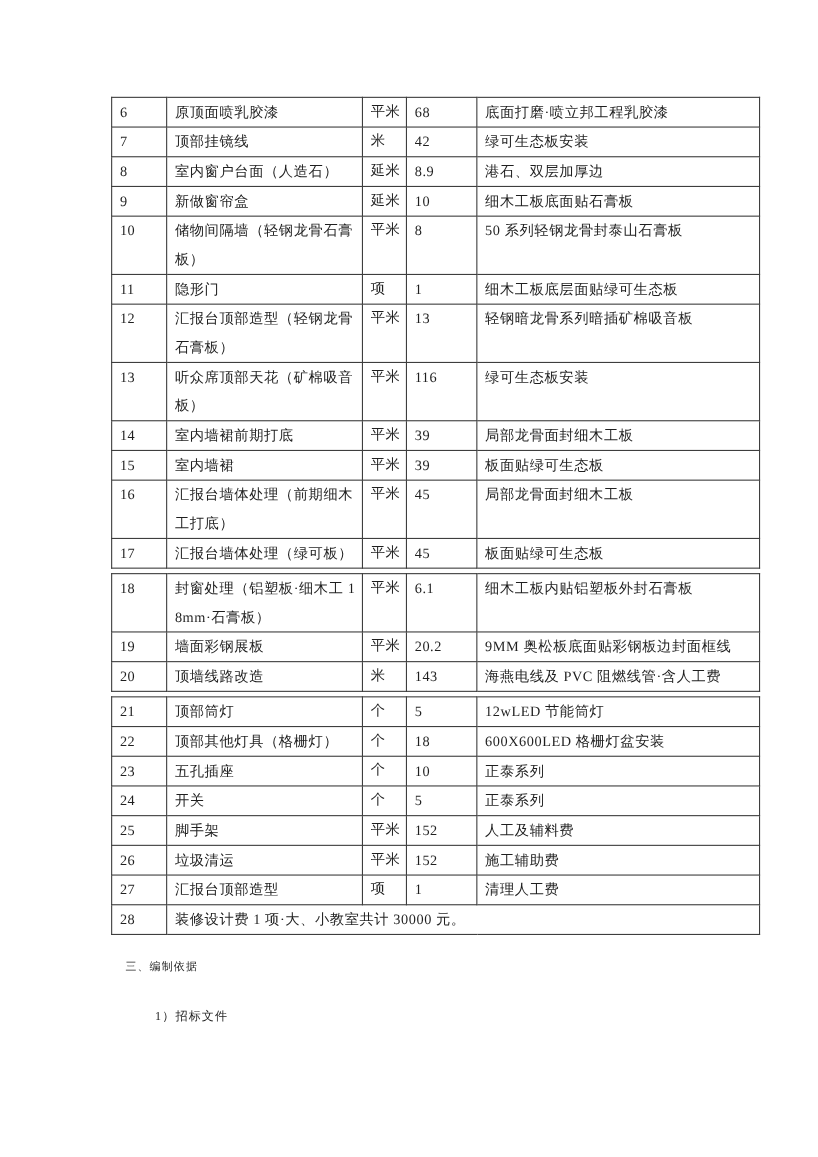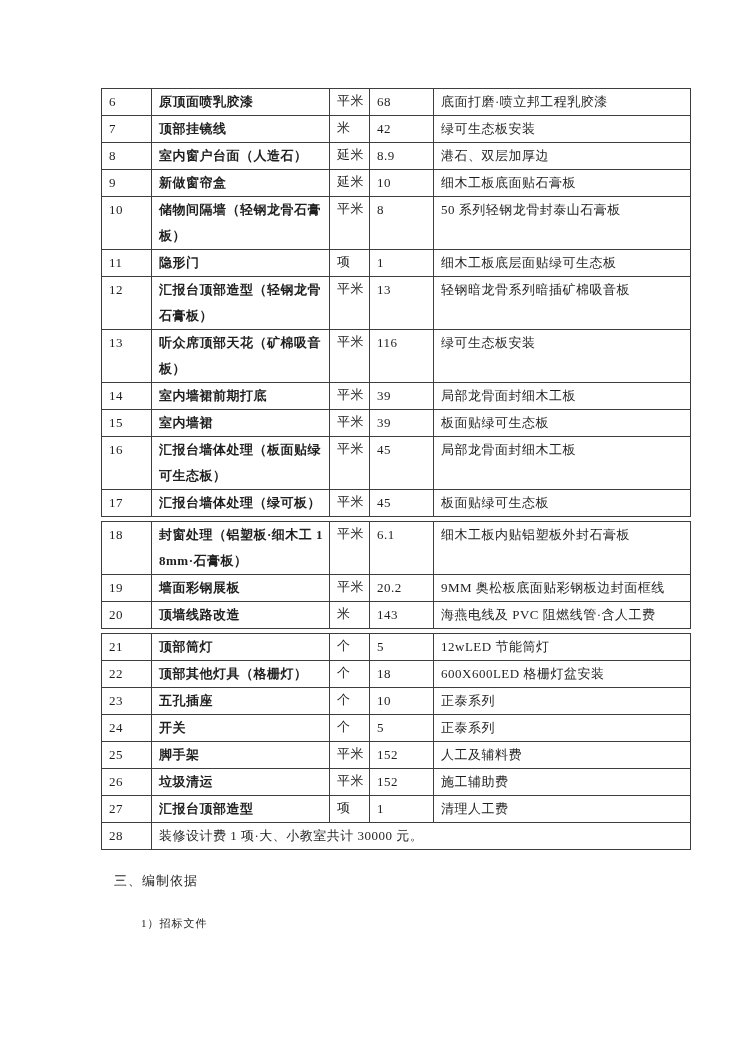--- a/index.html
+++ b/index.html
@@ -32,30 +32,30 @@
     line-height: 26px;
     letter-spacing: 0.5px;
     padding: 0 2px 0 7px;
     overflow: hidden;
     box-sizing: border-box;
     word-break: break-all;
   }
   tr.single td { height: 26px; }
   tr.double td { height: 53px; }
   td.c-no   { padding-left: 8px; }
-  td.c-name { padding-left: 10px; font-weight: bold; }
+  td.c-name { padding-left: 10px; }
   td.c-unit { padding-left: 5px; font-family: Liberation Mono, monospace; }
   td.c-qty  { padding-left: 6px; }
   td.c-desc { padding-left: 8px; }
   td.c-merged { padding-left: 10px; }
   .section-heading {
     position: absolute;
     left: 114px;
     top: 872px;
-    font-size: 13px;
+    font-size: 10px;
     letter-spacing: 1px;
   }
   .list-item {
     position: absolute;
     left: 105px;
     top: 916px;
     font-size: 11px;
     letter-spacing: 1px;
     margin-left: 36px;
   }
@@ -140,21 +140,21 @@
           </tr>
           <tr class="single">
             <td class="c-no">15</td>
             <td class="c-name">室内墙裙</td>
             <td class="c-unit">平米</td>
             <td class="c-qty">39</td>
             <td class="c-desc">板面贴绿可生态板</td>
           </tr>
           <tr class="double">
             <td class="c-no">16</td>
-            <td class="c-name">汇报台墙体处理（板面贴绿可生态板）</td>
+            <td class="c-name">汇报台墙体处理（前期细木工打底）</td>
             <td class="c-unit">平米</td>
             <td class="c-qty">45</td>
             <td class="c-desc">局部龙骨面封细木工板</td>
           </tr>
           <tr class="single">
             <td class="c-no">17</td>
             <td class="c-name">汇报台墙体处理（绿可板）</td>
             <td class="c-unit">平米</td>
             <td class="c-qty">45</td>
             <td class="c-desc">板面贴绿可生态板</td>

